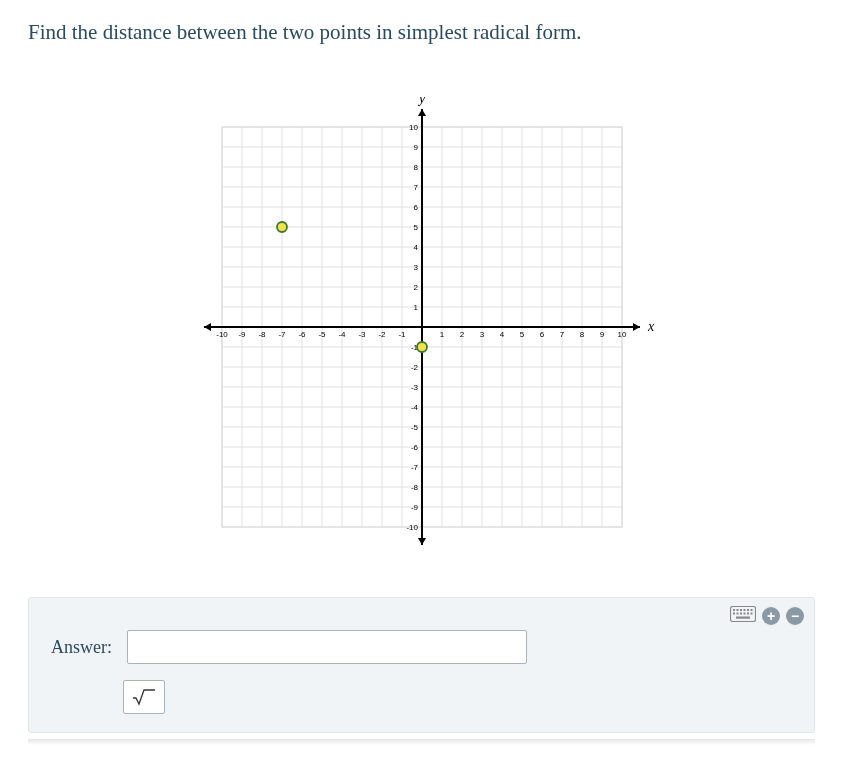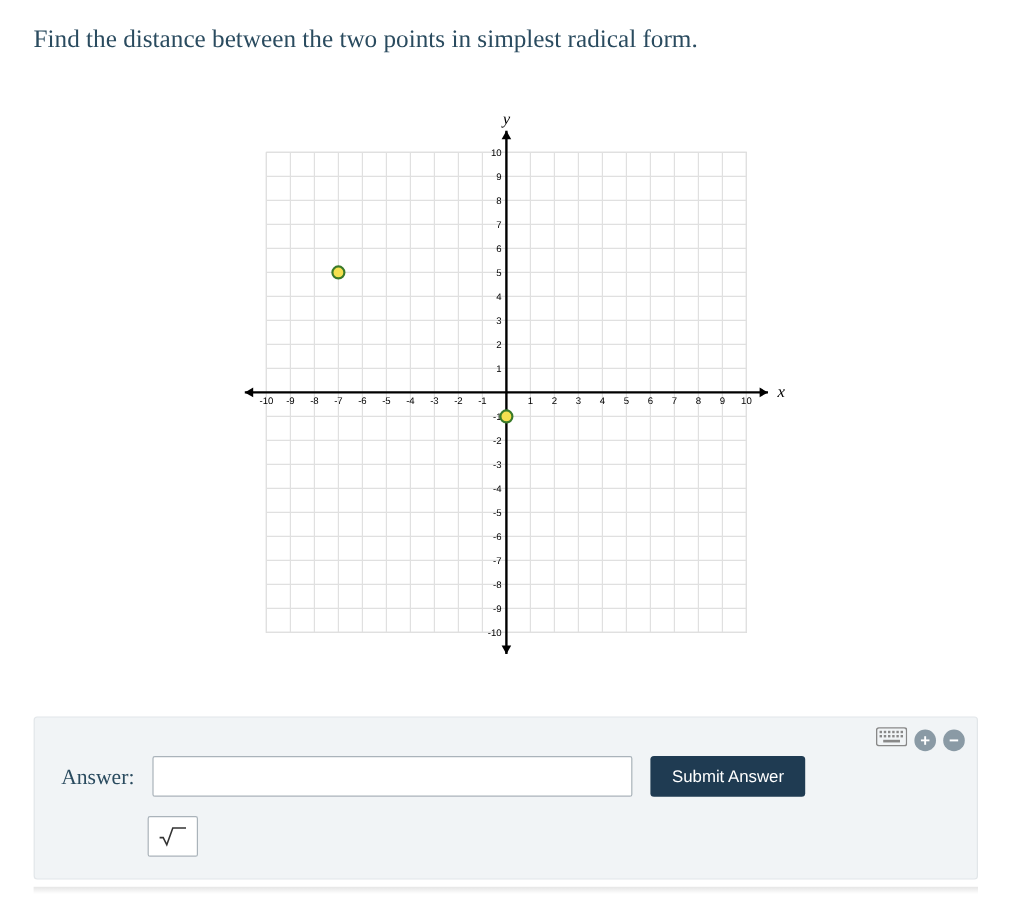--- a/index.html
+++ b/index.html
@@ -248,21 +248,20 @@
           <rect x="20.5" y="6.5" width="2" height="2" fill="#888"></rect>
         <rect x="6" y="10.5" width="14" height="2.2" fill="#888"></rect>
       </svg>
     </span>
     <div class="pm-circle">+</div>
     <div class="pm-circle">−</div>
   </div>
   <div class="answer-row">
     <span class="answer-label">Answer:</span>
     <input type="text" class="answer-input" placeholder="" style="">
-    <button class="submit-btn">Submit Answer</button>
   </div>
   <div class="sqrt-row">
     <button class="sqrt-btn">
       <svg width="24" height="18" viewBox="0 0 24 18">
         <path d="M1 10 L4 10 L7 16 L12 2 L23 2" fill="none" stroke="#333" stroke-width="1.3"></path>
       </svg>
     </button>
   </div>
 </div>
 

